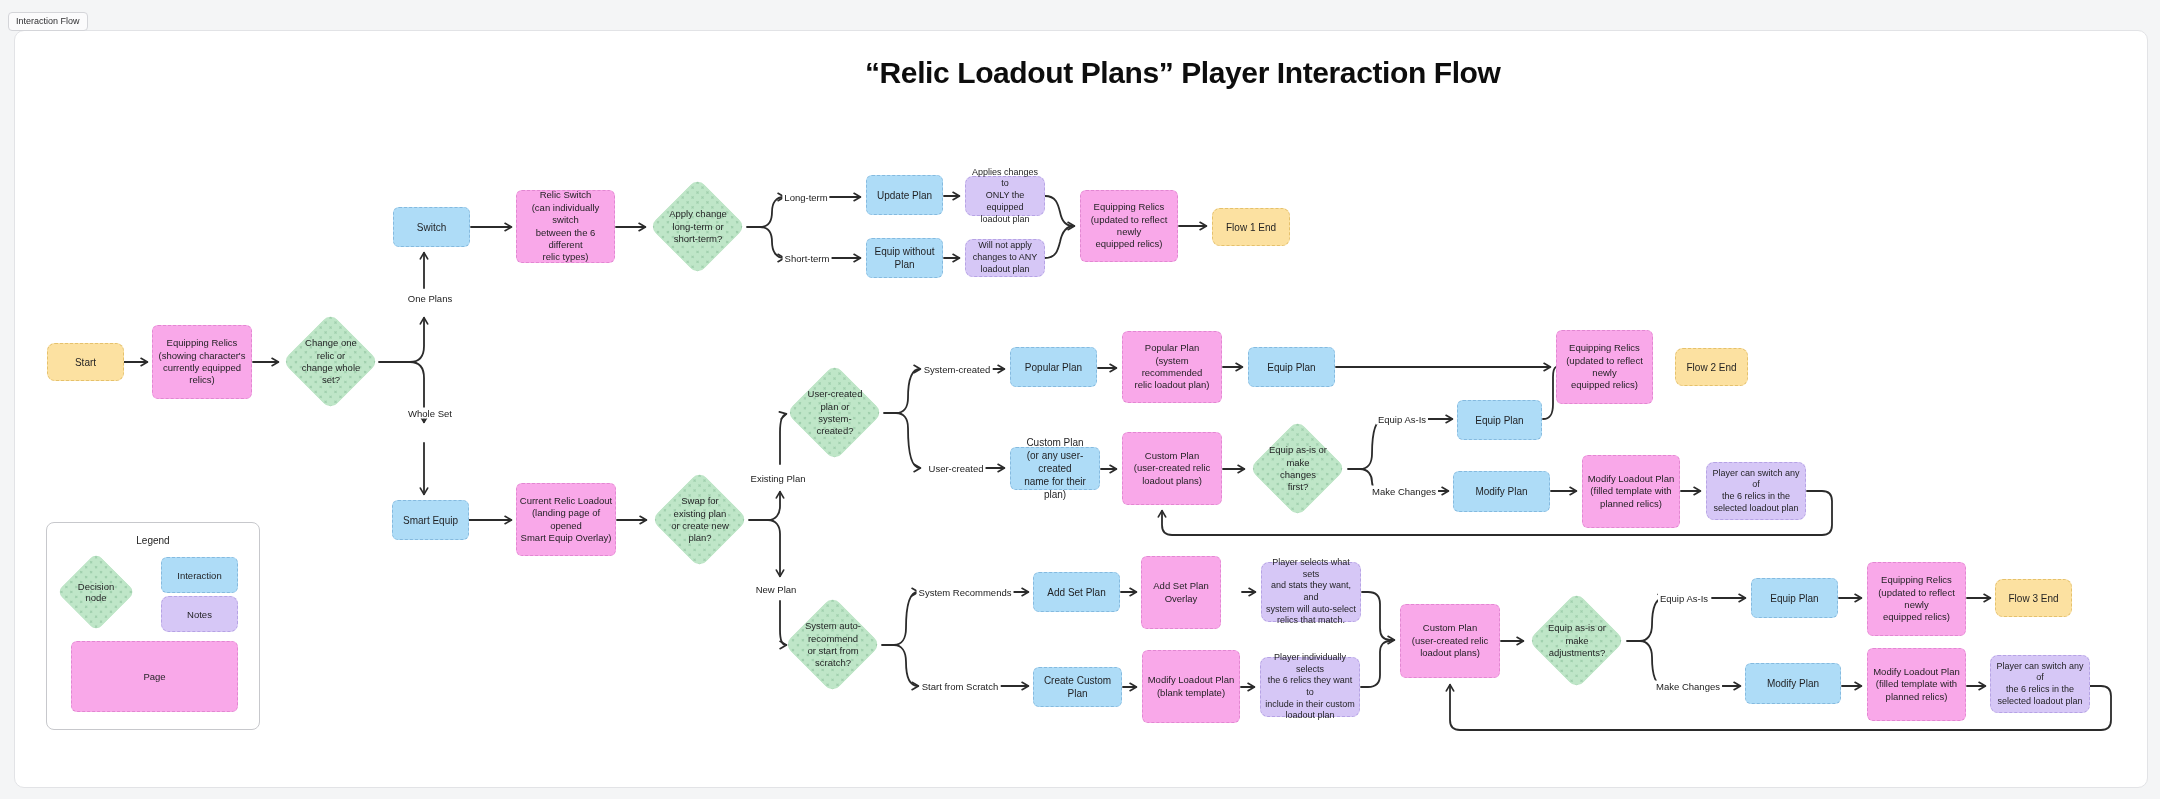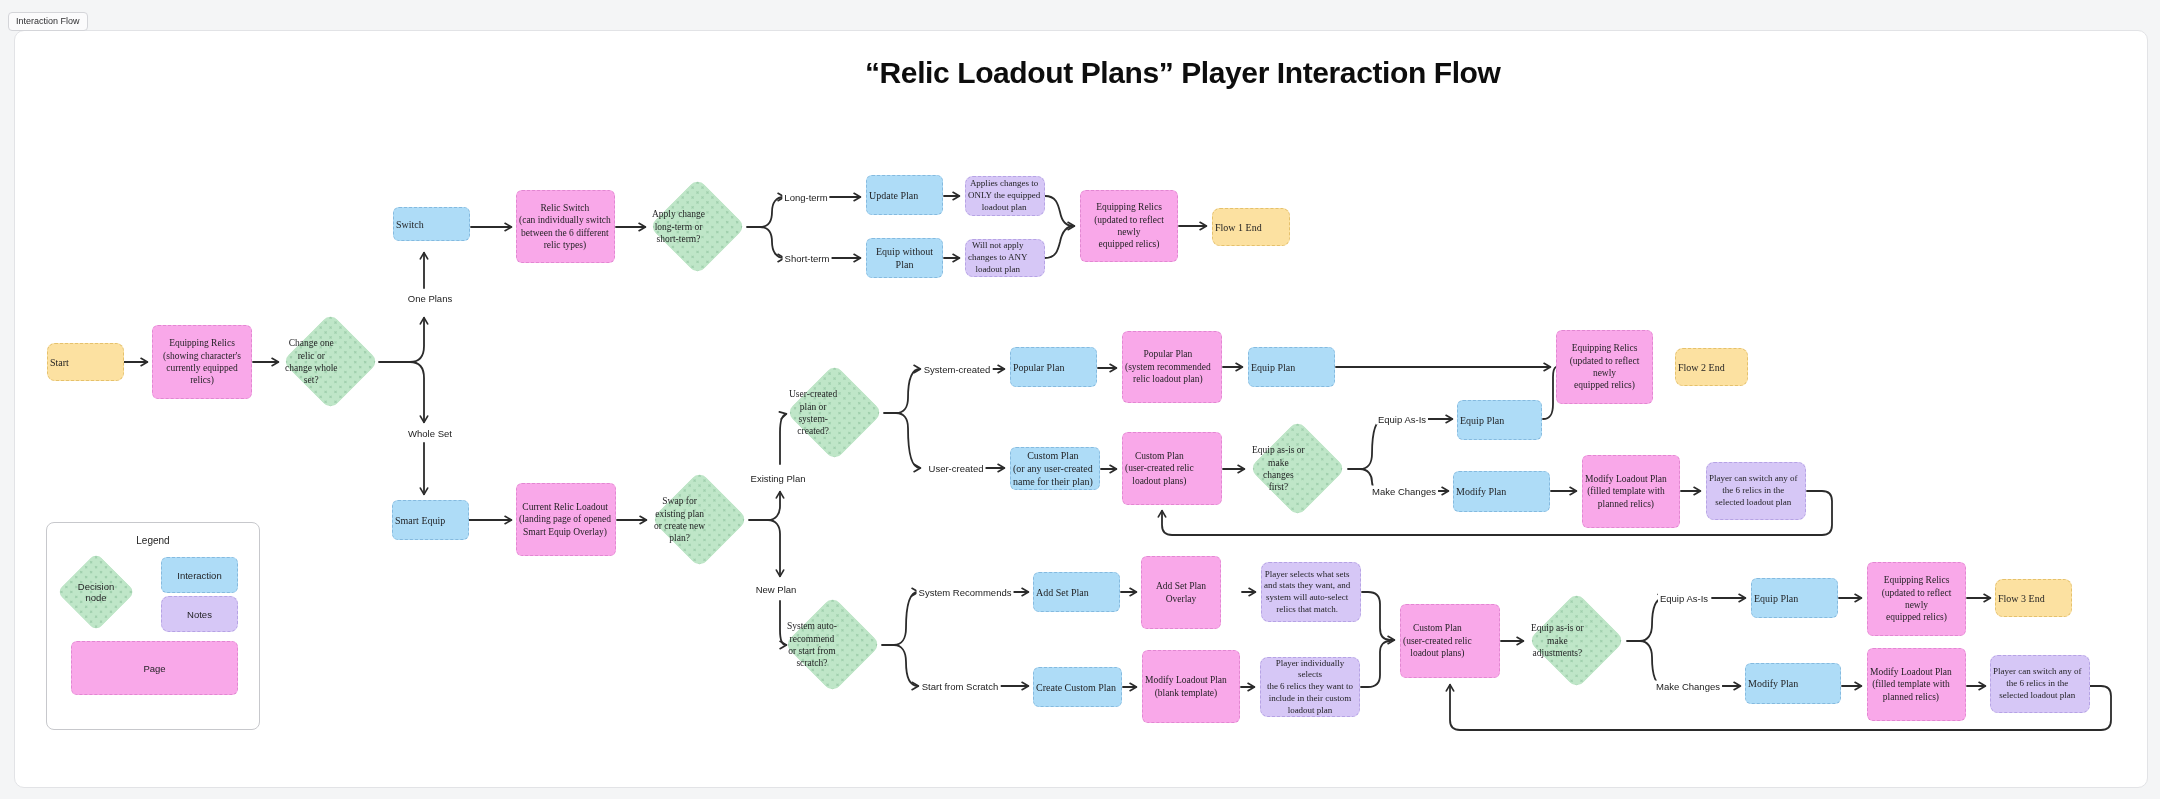--- a/index.html
+++ b/index.html
@@ -5,23 +5,23 @@
   html,body{margin:0;padding:0;background:#eef0f2;font-family:"Liberation Sans",sans-serif;}
   .stage{position:relative;width:2160px;height:799px;overflow:hidden;background:#f4f5f6;}
   .frame{position:absolute;left:14px;top:30px;width:2132px;height:756px;background:#ffffff;
          border:1px solid #e2e3e6;border-radius:10px;}
   .tab{position:absolute;left:8px;top:12px;padding:2px 7px;background:#fbfbfc;border:1px solid #d4d5d9;
        border-radius:4px;font-size:9px;color:#2f2f31;z-index:6;line-height:1.4;}
   .title{position:absolute;left:836px;top:56px;font-size:30px;font-weight:700;color:#0d0d0d;
          letter-spacing:-0.4px;z-index:2;white-space:nowrap;margin-left:29px;}
   svg.connectors{position:absolute;left:0;top:0;z-index:1;}
   svg.connectors path{fill:none;stroke:#2b2b2b;stroke-width:1.8;stroke-linecap:round;}
-  .node{position:absolute;display:flex;align-items:center;text-align:center;
+  .node{position:absolute;display:flex;align-items:center;justify-content:center;text-align:center;
         white-space:pre-line;color:#1f1f21;padding:2px;box-sizing:border-box;line-height:1.3;
-        border-radius:6px;z-index:2;font-family:Liberation Serif, serif;}
+        border-radius:6px;z-index:2;}
   .page{background:var(--c-page);font-size:9.5px;border:1px dashed rgba(170,50,150,0.28);}
   .interaction{background:var(--c-interaction);font-size:10px;border:1px dashed rgba(40,110,170,0.30);}
   .notes{background:var(--c-notes);font-size:9px;border:1px dashed rgba(110,80,190,0.30);border-radius:8px;}
   .terminal{background:var(--c-terminal);font-size:10px;border:1px dashed rgba(195,145,30,0.40);border-radius:8px;}
   .decision{background:none;font-size:9.5px;border:none;}
   .dshape{position:absolute;left:14%;top:14%;width:72%;height:72%;transform:rotate(45deg);
           background-color:var(--c-decision);
           background-image:radial-gradient(rgba(40,120,70,0.22) 1px,transparent 1.3px);
           background-size:7px 7px;border-radius:10px;}
   .node-label{position:relative;z-index:2;}
@@ -32,21 +32,21 @@
   .legend-title{position:absolute;left:0;right:0;top:12px;text-align:center;font-size:10px;color:#222;}
   .legend-item-label{font-size:9.5px;color:#1f1f21;}
   .legend-diamond{position:absolute;left:10px;top:30px;width:78px;height:78px;display:flex;
                   align-items:center;justify-content:center;text-align:center;white-space:pre-line;}
   .legend-diamond .dshape{border-radius:8px;}
   .legend-box{position:absolute;display:flex;align-items:center;justify-content:center;box-sizing:border-box;}
   .legend-interaction{left:114px;top:34px;width:77px;height:36px;background:var(--c-interaction);
                       border:1px dashed rgba(40,110,170,0.30);border-radius:6px;}
   .legend-notes{left:114px;top:73px;width:77px;height:36px;background:var(--c-notes);
                 border:1px dashed rgba(110,80,190,0.30);border-radius:8px;}
-  .legend-page{left:24px;top:118px;width:167px;height:54px;background:var(--c-page);
+  .legend-page{left:24px;top:118px;width:167px;height:71px;background:var(--c-page);
                border:1px dashed rgba(170,50,150,0.28);border-radius:6px;}
 </style>
 </head>
 <body>
 
 <div class="stage">
   <div class="frame"></div>
   <div class="tab">Interaction Flow</div>
   <div class="title">“Relic Loadout Plans” Player Interaction Flow</div>
 
@@ -145,21 +145,21 @@
     </div>
   </div>
 <div class="node terminal" style="left: 47px; top: 343px; width: 77px; height: 38px;"><span class="node-label">Start</span></div>
     <div class="node page" style="left: 152px; top: 325px; width: 100px; height: 74px;"><span class="node-label">Equipping Relics
 (showing character's
 currently equipped relics)</span></div>
     <div class="node decision" style="left: 283px; top: 314px; width: 96px; height: 96px;"><div class="dshape"></div><span class="node-label">Change one
 relic or
 change whole
 set?</span></div>
-    <div class="node interaction" style="left: 393px; top: 207px; width: 77px; height: 34px;"><span class="node-label">Switch</span></div>
+    <div class="node interaction" style="left: 393px; top: 207px; width: 77px; height: 40px;"><span class="node-label">Switch</span></div>
     <div class="node page" style="left: 516px; top: 190px; width: 99px; height: 73px;"><span class="node-label">Relic Switch
 (can individually switch
 between the 6 different
 relic types)</span></div>
     <div class="node decision" style="left: 650px; top: 179px; width: 96px; height: 96px;"><div class="dshape"></div><span class="node-label">Apply change
 long-term or
 short-term?</span></div>
     <div class="node interaction" style="left: 866px; top: 175px; width: 77px; height: 40px;"><span class="node-label">Update Plan</span></div>
     <div class="node notes" style="left: 965px; top: 176px; width: 80px; height: 40px;"><span class="node-label">Applies changes to
 ONLY the equipped
@@ -240,21 +240,21 @@
 equipped relics)</span></div>
     <div class="node terminal" style="left: 1995px; top: 579px; width: 77px; height: 38px;"><span class="node-label">Flow 3 End</span></div>
     <div class="node interaction" style="left: 1745px; top: 663px; width: 96px; height: 41px;"><span class="node-label">Modify Plan</span></div>
     <div class="node page" style="left: 1867px; top: 648px; width: 99px; height: 73px;"><span class="node-label">Modify Loadout Plan
 (filled template with
 planned relics)</span></div>
     <div class="node notes" style="left: 1990px; top: 655px; width: 100px; height: 58px;"><span class="node-label">Player can switch any of
 the 6 relics in the
 selected loadout plan</span></div>
     <div class="edge-label" style="left: 430px; top: 298px;">One Plans</div>
-    <div class="edge-label" style="left: 430px; top: 433px;">Whole Set</div>
+    <div class="edge-label" style="left: 430px; top: 413px;">Whole Set</div>
     <div class="edge-label" style="left: 806px; top: 197px;">Long-term</div>
     <div class="edge-label" style="left: 807px; top: 258px;">Short-term</div>
     <div class="edge-label" style="left: 778px; top: 478px;">Existing Plan</div>
     <div class="edge-label" style="left: 776px; top: 589px;">New Plan</div>
     <div class="edge-label" style="left: 957px; top: 369px;">System-created</div>
     <div class="edge-label" style="left: 956px; top: 468px;">User-created</div>
     <div class="edge-label" style="left: 1402px; top: 419px;">Equip As-Is</div>
     <div class="edge-label" style="left: 1404px; top: 491px;">Make Changes</div>
     <div class="edge-label" style="left: 965px; top: 592px;">System Recommends</div>
     <div class="edge-label" style="left: 960px; top: 686px;">Start from Scratch</div>

